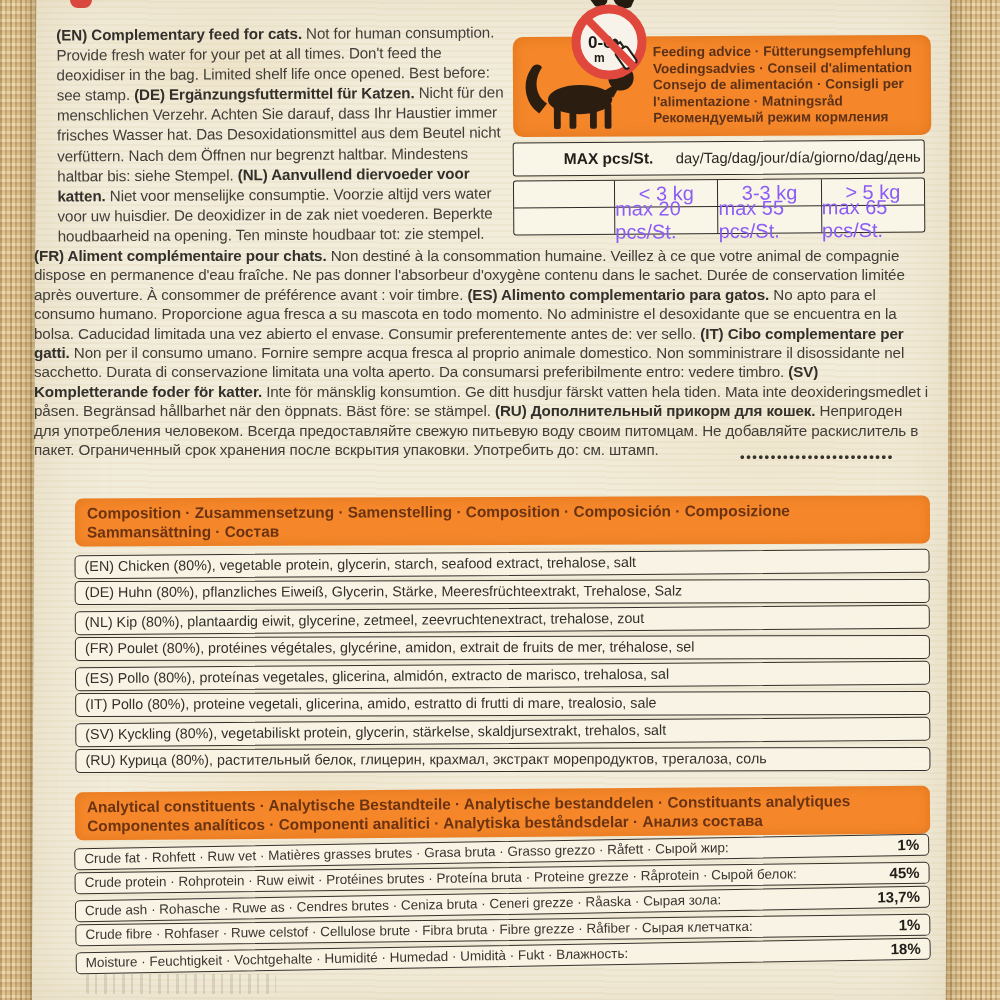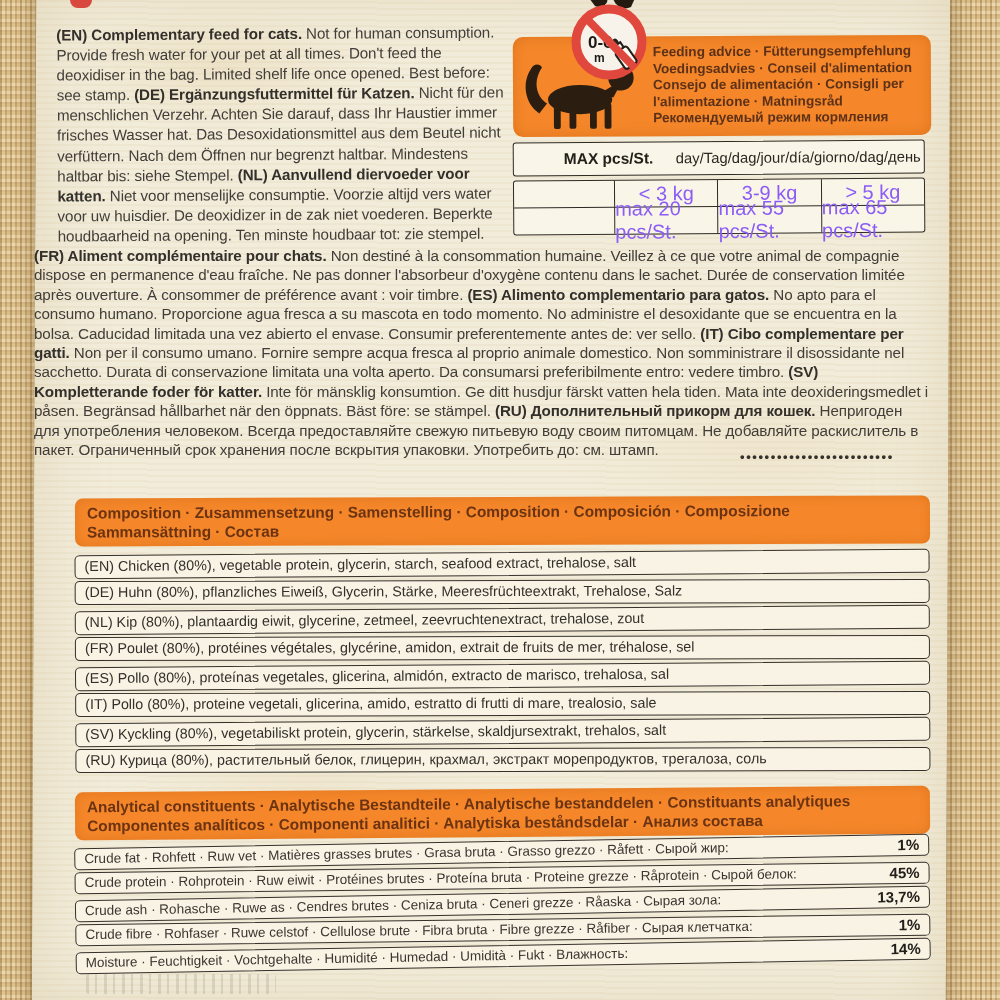--- a/index.html
+++ b/index.html
@@ -112,21 +112,21 @@
   </div>
 
   <div class="ftable">
     <div class="frow1">
       <div class="c1">MAX pcs/St.</div>
       <div class="c2">day/Tag/dag/jour/día/giorno/dag/день</div>
     </div>
     <div class="fgrid">
       <div class="cell noL noT empty"></div>
       <div class="cell noT">&lt; 3 kg</div>
-      <div class="cell noT">3-9 kg</div>
+      <div class="cell noT">3-3 kg</div>
       <div class="cell noT">&gt; 5 kg</div>
       <div class="cell noL empty"></div>
       <div class="cell">max 20 pcs/St.</div>
       <div class="cell">max 55 pcs/St.</div>
       <div class="cell">max 65 pcs/St.</div>
     </div>
   </div>
 
   <div class="para" style="left:34px;top:246px;width:897px;line-height:19.4px;">
     <span class="b">(FR) Aliment complémentaire pour chats.</span><span> Non destiné à la consommation humaine. Veillez à ce que votre animal de compagnie dispose en permanence d'eau fraîche. Ne pas donner l'absorbeur d'oxygène contenu dans le sachet. Durée de conservation limitée après ouverture. À consommer de préférence avant : voir timbre. </span><span class="b">(ES) Alimento complementario para gatos.</span><span> No apto para el consumo humano. Proporcione agua fresca a su mascota en todo momento. No administre el desoxidante que se encuentra en la bolsa. Caducidad limitada una vez abierto el envase. Consumir preferentemente antes de: ver sello. </span><span class="b">(IT) Cibo complementare per gatti.</span><span> Non per il consumo umano. Fornire sempre acqua fresca al proprio animale domestico. Non somministrare il disossidante nel sacchetto. Durata di conservazione limitata una volta aperto. Da consumarsi preferibilmente entro: vedere timbro. </span><span class="b">(SV) Kompletterande foder för katter.</span><span> Inte för mänsklig konsumtion. Ge ditt husdjur färskt vatten hela tiden. Mata inte deoxideringsmedlet i påsen. Begränsad hållbarhet när den öppnats. Bäst före: se stämpel. </span><span class="b">(RU) Дополнительный прикорм для кошек.</span><span> Непригоден для употребления человеком. Всегда предоставляйте свежую питьевую воду своим питомцам. Не добавляйте раскислитель в пакет. Ограниченный срок хранения после вскрытия упаковки. Употребить до: см. штамп.</span>
@@ -165,18 +165,18 @@
     <div class="rowbox">
       <span class="lab">Crude ash · Rohasche · Ruwe as · Cendres brutes · Ceniza bruta · Ceneri grezze · Råaska · Сырая зола:</span>
       <span class="val">13,7%</span>
     </div>
     <div class="rowbox">
       <span class="lab">Crude fibre · Rohfaser · Ruwe celstof · Cellulose brute · Fibra bruta · Fibre grezze · Råfiber · Сырая клетчатка:</span>
       <span class="val">1%</span>
     </div>
     <div class="rowbox">
       <span class="lab">Moisture · Feuchtigkeit · Vochtgehalte · Humidité · Humedad · Umidità · Fukt · Влажность:</span>
-      <span class="val">14%</span>
+      <span class="val">18%</span>
     </div>
   </div>
 
   <div class="faded"></div>
 </div>
 
 </body></html>

